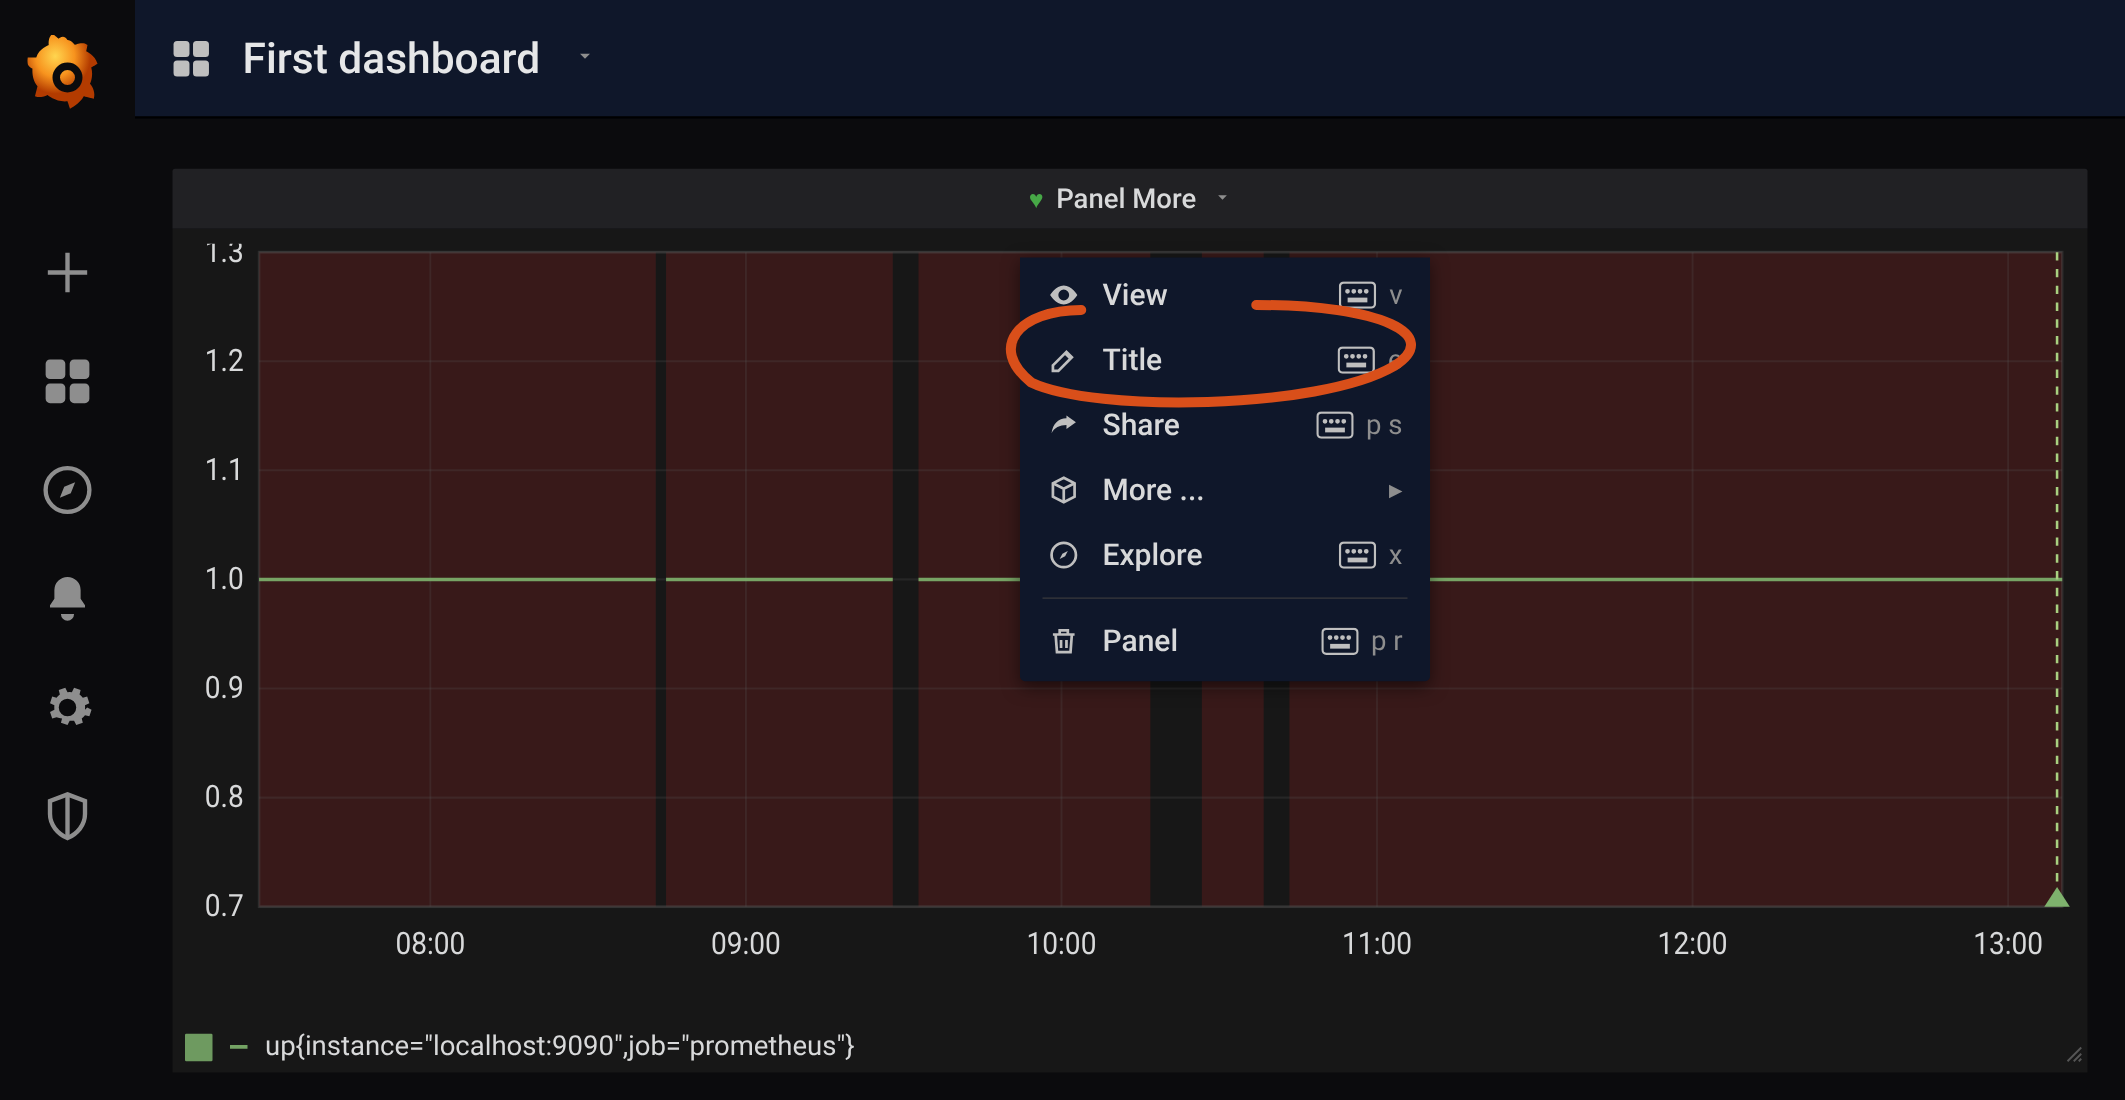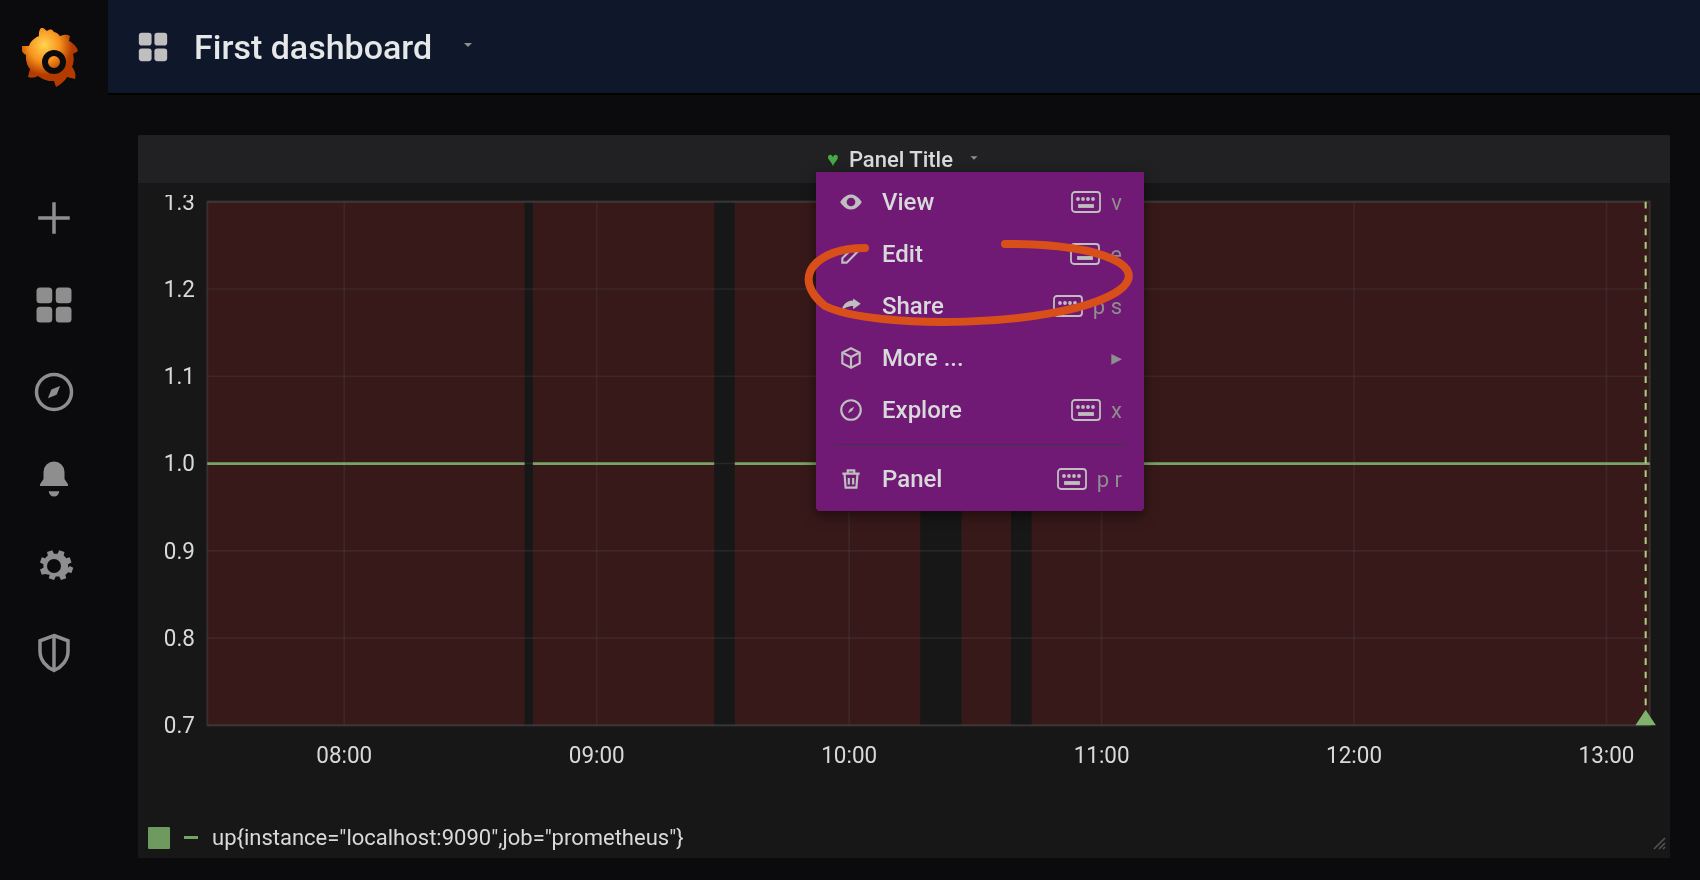--- a/index.html
+++ b/index.html
@@ -42,21 +42,21 @@
   .now-line { stroke:#a8d080; stroke-width:2; stroke-dasharray: 6 6; }
   .tri-marker { fill:#7eb26d; }
 
   .legend { position:absolute; left:10px; bottom: 8px; display:flex; align-items:center; gap:14px; font-size: 22px; color:#d8d9da;}
   .legend-swatch { width:22px; height:22px; background:#7eb26d; opacity:0.85; border-radius:1px; }
   .legend-dash { width: 14px; height: 3px; background:#7eb26d; opacity:0.9;}
 
   .resize-handle { position:absolute; right:4px; bottom:4px; color:#555; }
 
   
-  .menu { position:absolute; top: 172px; left: 816px; width: 328px; background:#701a75; border-radius: 0 0 4px 4px; box-shadow: 0 4px 14px rgba(0,0,0,0.5); padding: 4px 0 6px 0; z-index: 80;}
+  .menu { position:absolute; top: 206px; left: 816px; width: 328px; background:#0f172a; border-radius: 0 0 4px 4px; box-shadow: 0 4px 14px rgba(0,0,0,0.5); padding: 4px 0 6px 0; z-index: 80;}
   .menu-item { display:flex; align-items:center; padding: 12px 22px 12px 22px; gap:18px; cursor:pointer; color:#d8d9da; }
   .mi-icon { width:26px; height:26px; color:#bfbfbf; flex:none; display:flex; align-items:center; justify-content:center;}
   .mi-icon svg{width:100%;height:100%;}
   .mi-label { flex:1; font-size:24px; font-weight:500; }
   .mi-kbd { display:flex; align-items:center; gap:10px; color:#8e8e8e; font-size:22px;}
   .kbd-badge { display:inline-flex; align-items:center; justify-content:center; color:#bfbfbf; }
   .kbd-badge svg{width:30px;height:22px;}
   .mi-caret { color:#8e8e8e; font-size:14px; margin-left:auto;}
   .menu-sep { height:1px; background:#3a3a3d; margin: 8px 18px; }
 
@@ -135,21 +135,21 @@
       <span class="dash-title">First dashboard</span>
       <span class="dash-caret"><svg width="16" height="16" viewBox="0 0 24 24" fill="currentColor">
             <path d="M6 9l6 6 6-6z"></path>
           </svg></span>
     </div>
 
     <div class="stage">
       <div class="panel">
         <div class="panel-header">
           <span class="heart">♥</span>
-          <span class="panel-title">Panel Title</span>
+          <span class="panel-title">Panel More</span>
           <span class="panel-caret"><svg width="14" height="14" viewBox="0 0 24 24" fill="currentColor">
                 <path d="M6 9l6 6 6-6z"></path>
               </svg></span>
         </div>
         <div class="panel-body">
           <div class="chart-wrap">
             <svg class="chart-svg" id="chart-svg" viewBox="0 0 1480 530" preserveAspectRatio="none">
                 <rect class="bar" x="58" y="6" width="310.64" height="468"></rect>
                 <rect class="bar" x="376.7085714285714" y="6" width="177.50857142857137" height="468"></rect>
                 <rect class="bar" x="574.3885714285715" y="6" width="181.5428571428571" height="468"></rect>
@@ -226,21 +226,21 @@
           <span>v</span>
         </span>
       </div>
       <div class="menu-item">
         <span class="mi-icon">
           <svg viewBox="0 0 24 24" fill="none" stroke="currentColor" stroke-width="2">
             <path d="M4 16l10-10 4 4-10 10H4v-4z"></path>
             <path d="M13 7l4 4"></path>
           </svg>
         </span>
-        <span class="mi-label">Edit</span>
+        <span class="mi-label">Title</span>
         <span class="mi-kbd">
           <span class="kbd-badge">
             <svg viewBox="0 0 30 22" fill="none" stroke="currentColor" stroke-width="1.8">
               <rect x="1" y="1" width="28" height="20" rx="3"></rect>
               <circle cx="7" cy="8" r="1" fill="currentColor"></circle>
               <circle cx="12" cy="8" r="1" fill="currentColor"></circle>
               <circle cx="17" cy="8" r="1" fill="currentColor"></circle>
               <circle cx="22" cy="8" r="1" fill="currentColor"></circle>
               <rect x="8" y="14" width="14" height="2" fill="currentColor"></rect>
             </svg>

